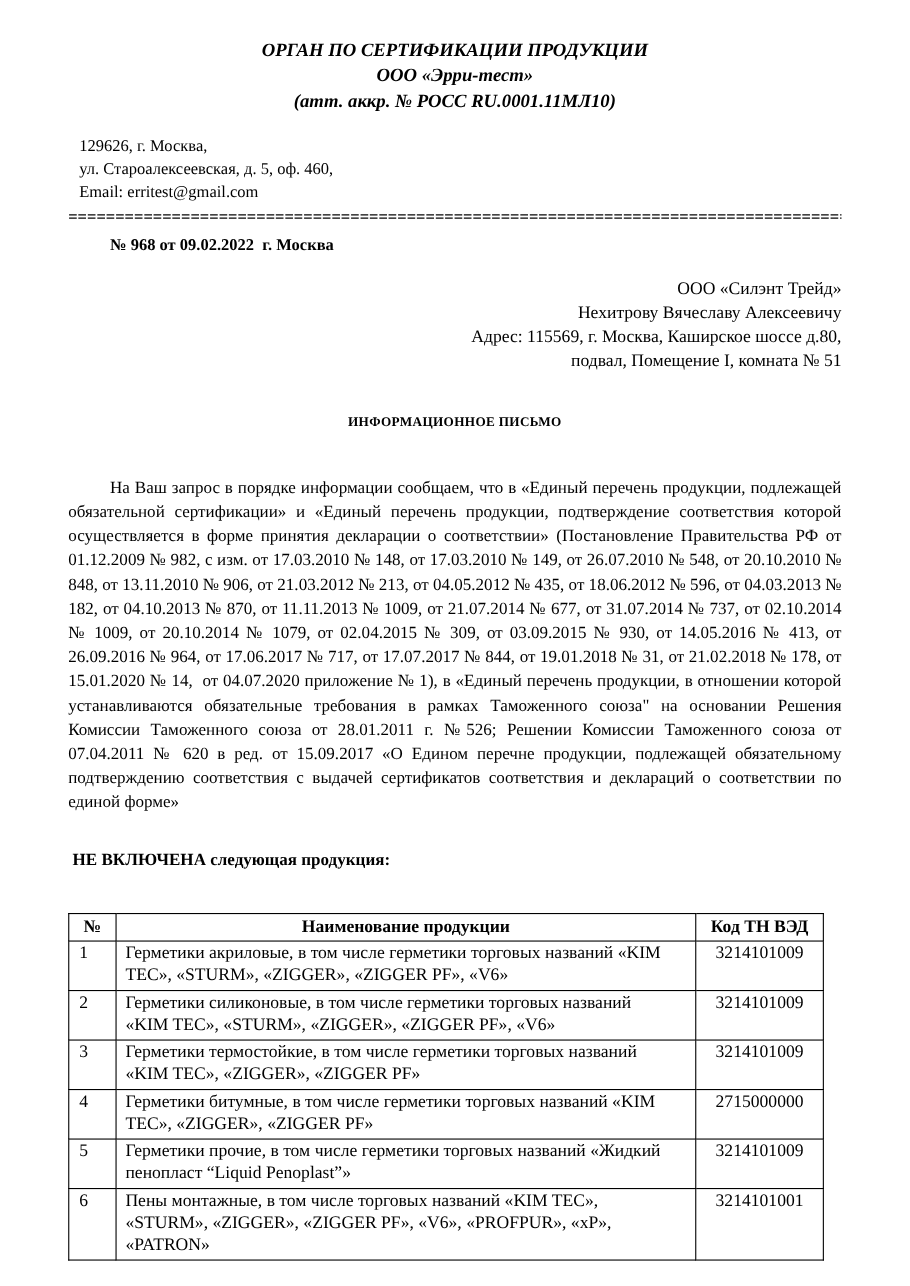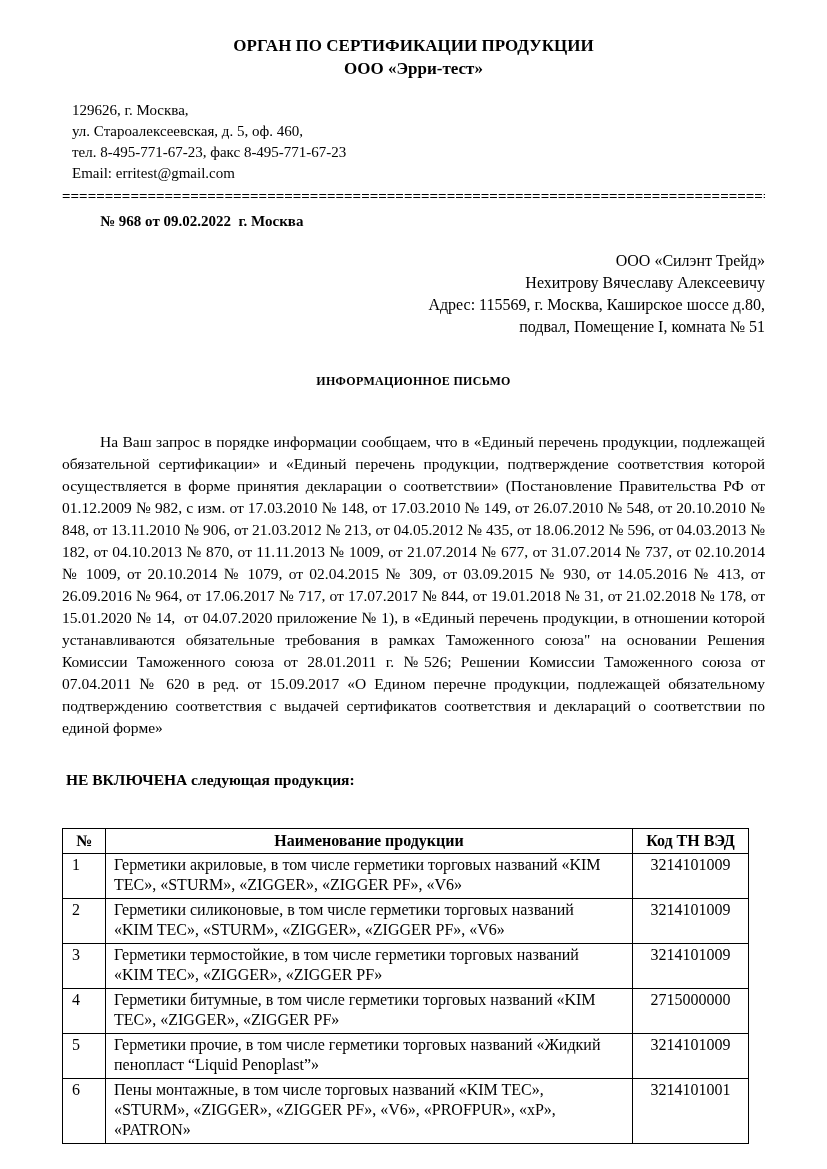--- a/index.html
+++ b/index.html
@@ -10,21 +10,21 @@
     margin: 0 auto;
     background: #ffffff;
     color: #000;
     font-family: "Liberation Serif", "DejaVu Serif", serif;
     box-sizing: border-box;
     padding: 34px 62px 0 62px;
     overflow: hidden;
   }
   
   .org-header { text-align: center; font-weight: bold; font-size: 17px; line-height: 23px; }
-  .org-header .line { white-space: nowrap; }
+  .org-header .line { white-space: nowrap; font-style: italic; }
   
   .contact-block { margin-top: 20px; font-size: 15px; line-height: 21px; padding-left: 10px; }
   
   .separator {
     margin-top: 6px;
     font-weight: bold;
     font-size: 15px;
     line-height: 13px;
     white-space: nowrap;
     overflow: hidden;
@@ -69,26 +69,26 @@
   td.cell-code { text-align: center; padding: 1px 2px 2px 2px; line-height: 20px; }
 </style>
 </head>
 <body>
 
 <div class="page">
 
   <div class="org-header">
     <div class="line">ОРГАН ПО СЕРТИФИКАЦИИ ПРОДУКЦИИ</div>
     <div class="line">ООО «Эрри-тест»</div>
+    <div class="line">(атт. аккр. № РОСС RU.0001.11МЛ10)</div>
   </div>
 
   <div class="contact-block">
     <div>129626, г. Москва,</div>
     <div>ул. Староалексеевская, д. 5, оф. 460,</div>
-    <div>тел. 8-495-771-67-23, факс 8-495-771-67-23</div>
     <div>Email: erritest@gmail.com</div>
   </div>
 
   <div class="separator">====================================================================================</div>
 
   <div class="ref-line">№ 968 от 09.02.2022  г. Москва</div>
 
   <div class="addressee-block">
     <div>ООО «Силэнт Трейд»</div>
     <div>Нехитрову Вячеславу Алексеевичу</div>

